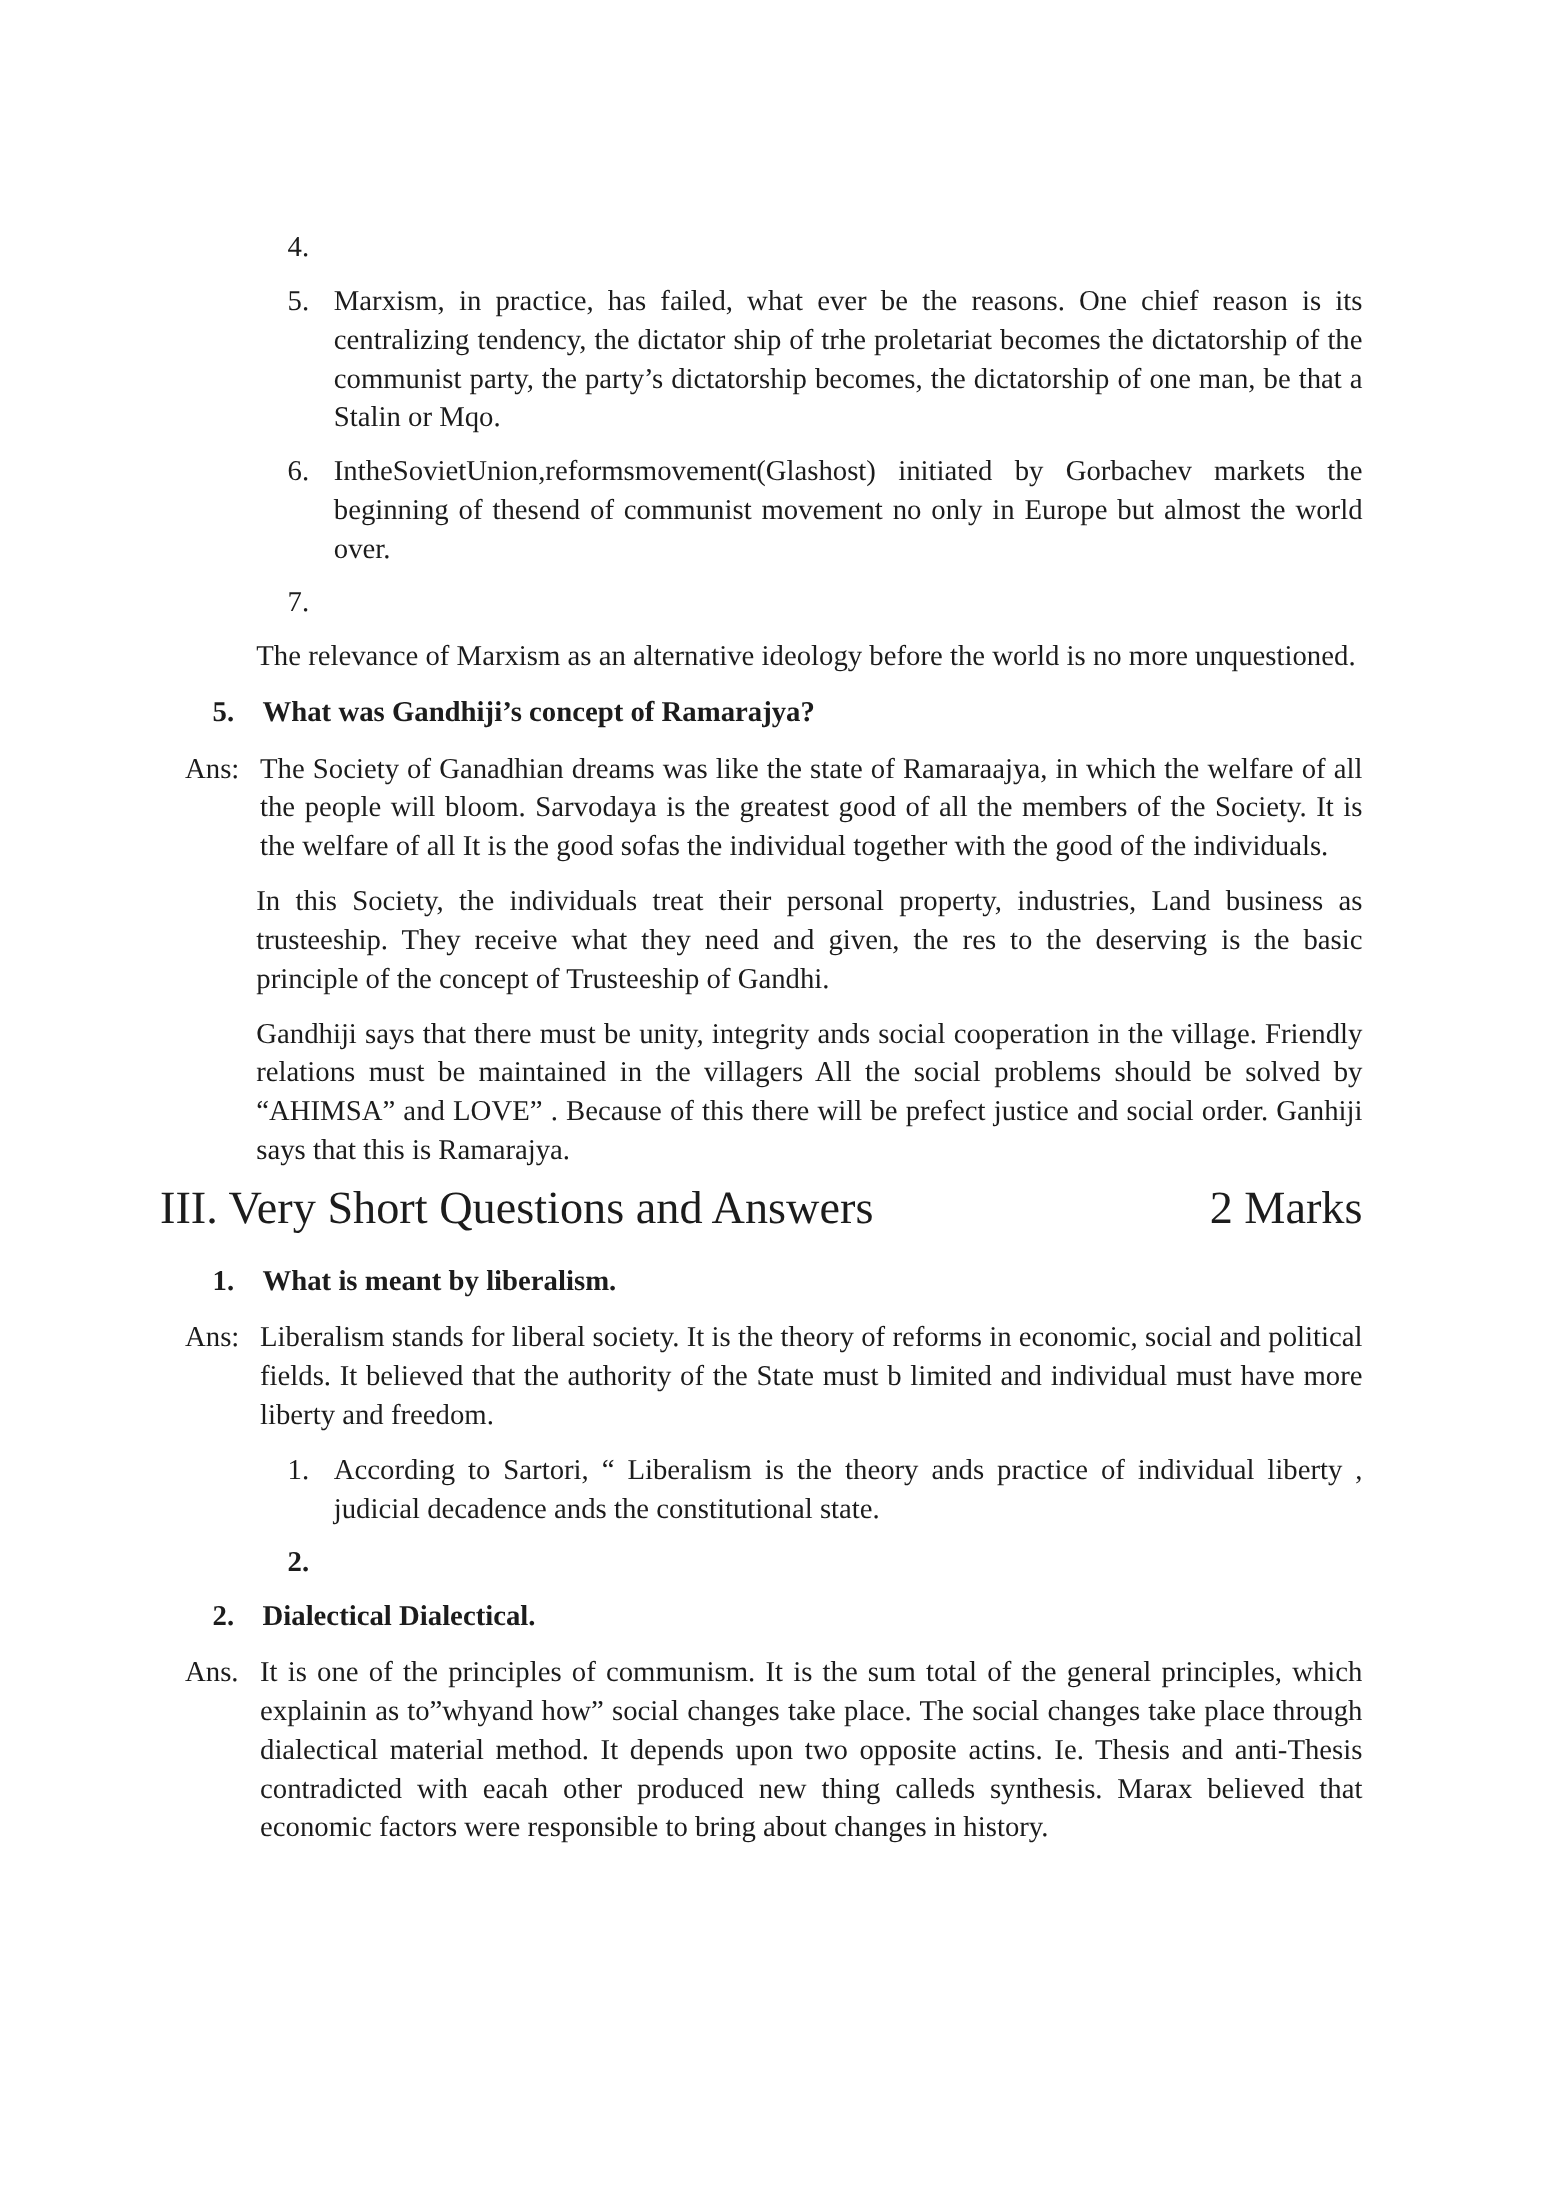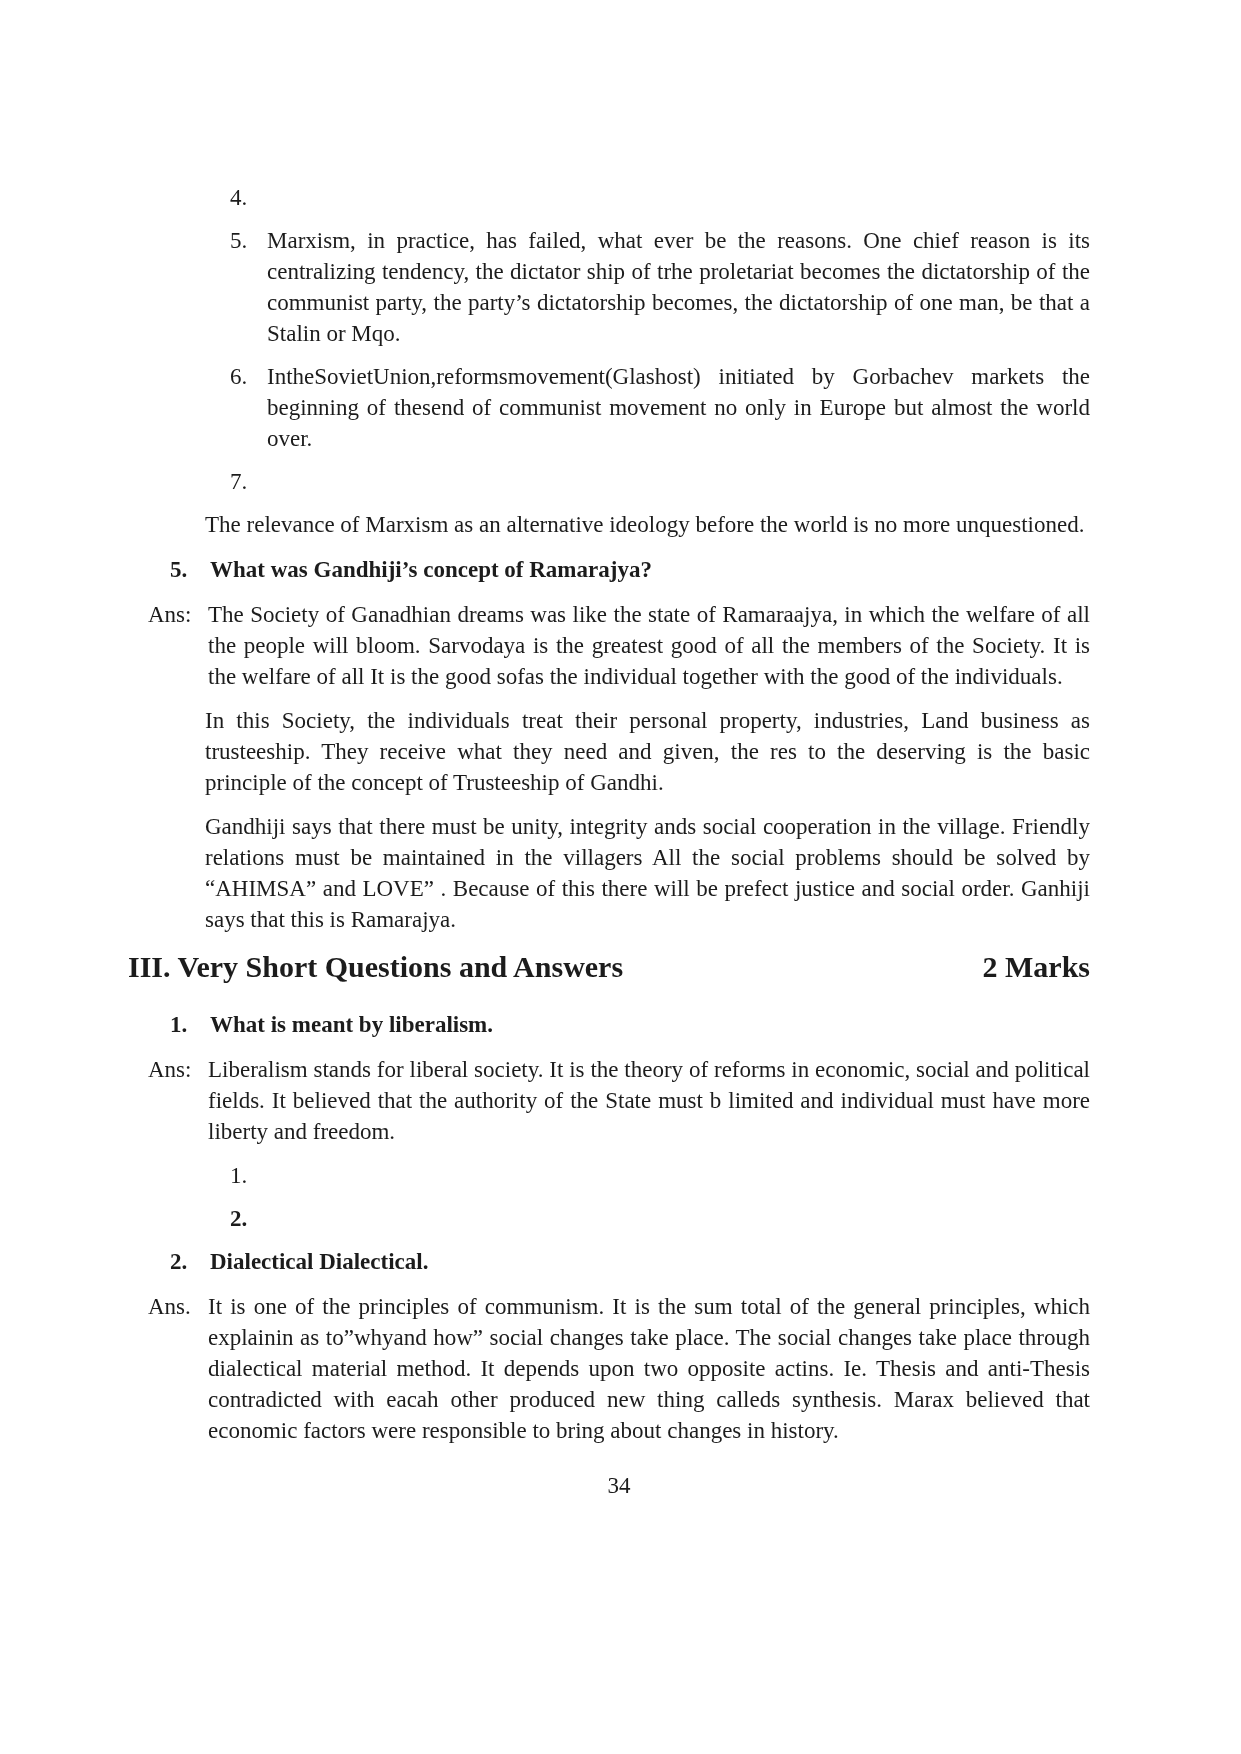--- a/index.html
+++ b/index.html
@@ -64,22 +64,22 @@
   }
   .body-para {
     margin: 0 0 13px 57px;
     text-align: justify;
   }
   
   .section-heading {
     display: flex;
     justify-content: space-between;
     align-items: center;
-    font-weight: bold;
-    font-size: 30px;
+    font-weight: normal;
+    font-size: 37px;
     line-height: 36px;
     margin: 14px 0 24px -20px;
   }
   
   .sub-item {
     display: flex;
     margin-bottom: 12px;
   }
   .sub-item .num {
     flex: 0 0 37px;
@@ -140,29 +140,29 @@
   <div class="q-heading">
     <span class="q-num">1.</span>
     <span class="q-title">What is meant by liberalism.</span>
   </div>
   <div class="ans-block">
     <span class="ans-label">Ans:</span>
     <div class="ans-text">Liberalism stands for liberal society. It is the theory of reforms in economic, social and political fields. It believed that the authority of the State must b limited and individual must have more liberty and freedom.</div>
   </div>
   <div class="sub-item">
     <span class="num">1.</span>
+    <div class="item-text">According to  Sartori, “ Liberalism is the theory ands practice of individual liberty , judicial decadence ands the constitutional state.</div>
   </div>
   <div class="sub-item bold">
     <span class="num">2.</span>
   </div>
 
   <div class="q-heading">
     <span class="q-num">2.</span>
     <span class="q-title">Dialectical Dialectical.</span>
   </div>
   <div class="ans-block">
     <span class="ans-label">Ans.</span>
     <div class="ans-text">It is one of the principles of communism. It is the sum total of the general principles, which explainin as to”whyand how” social changes take place. The social changes take place through dialectical material method. It depends upon two opposite actins. Ie. Thesis and anti-Thesis contradicted with eacah other produced new thing calleds synthesis. Marax believed that economic factors were responsible to bring about changes in history.</div>
   </div>
 
-  <div class="page-number">34</div>
 
 </div>
 
 </body></html>

